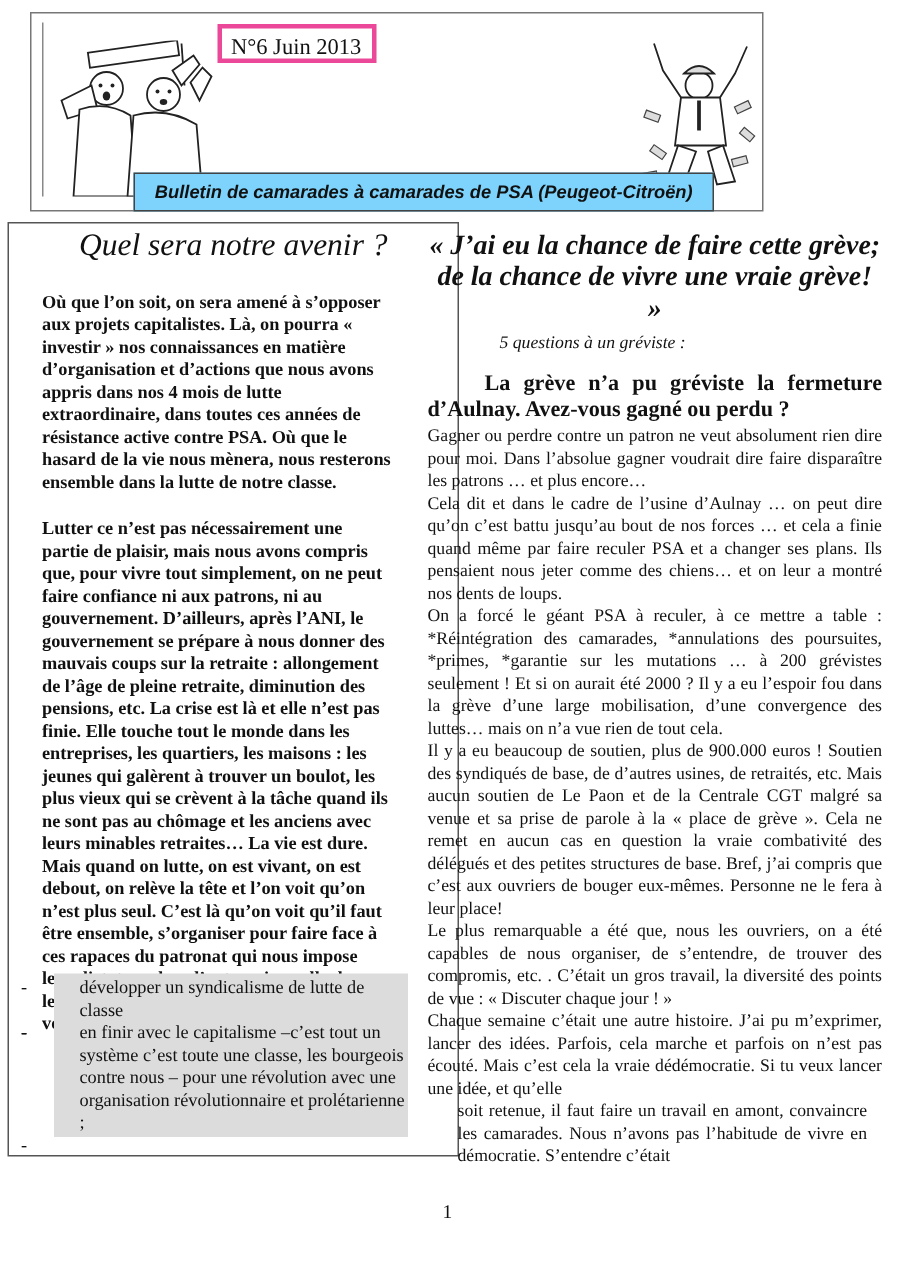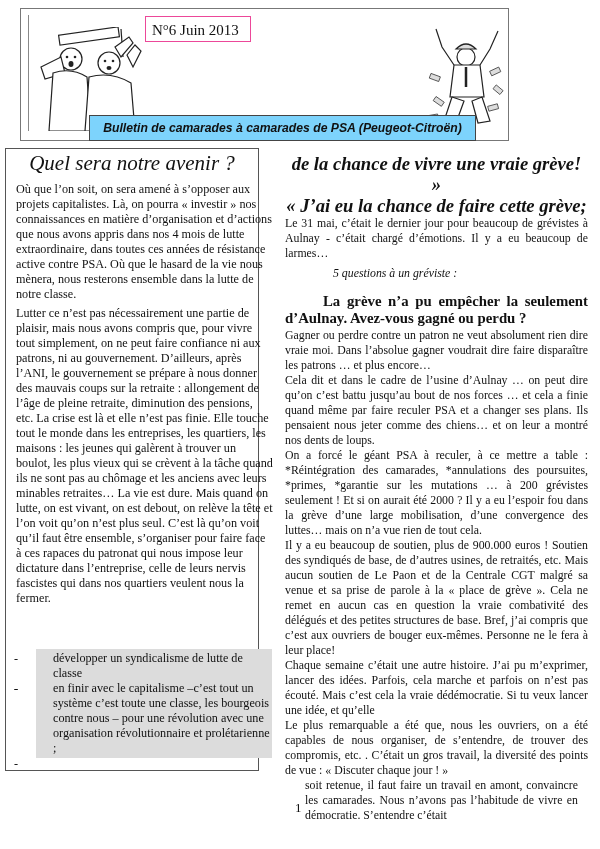--- a/index.html
+++ b/index.html
@@ -4,33 +4,33 @@
 <style>
   html, body { margin:0; padding:0; background:#fff; }
   body { width:600px; height:849px; position:relative; overflow:hidden; font-family:"Liberation Serif", serif; color:#111; }
 
   
   .masthead { position:absolute; left:20px; top:8px; width:487px; height:131px; border:1px solid #777; background:#fff; }
   .masthead .inner-rule { position:absolute; left:7px; top:6px; width:1px; height:116px; background:#888; }
   .banner-band { position:absolute; left:25px; top:6px; width:460px; height:103px; background:#c8c8c8; }
   .beam { position:absolute; left:125px; top:42px; width:420px; height:58px; background:#f2f2f2; clip-path:polygon(0 30%, 100% 0, 100% 100%, 0 70%); }
   .beam-halo { position:absolute; left:380px; top:14px; width:122px; height:80px; border-radius:50%; background:#ececec; }
-  .issue-box { position:absolute; left:124px; top:7px; width:106px; height:26px; border:1px solid #ec4899; background:#fff; font-size:15px; line-height:26px; padding-left:6px; box-sizing:border-box; }
+  .issue-box { position:absolute; left:124px; top:7px; width:106px; height:26px; border:3px solid #ec4899; background:#fff; font-size:15px; line-height:26px; padding-left:6px; box-sizing:border-box; }
   .logo { position:absolute; left:145px; top:38px; font-family:"DejaVu Sans", sans-serif; font-weight:bold; font-style:italic; font-size:38px; letter-spacing:1px; color:#1a1a1a; transform:scaleX(1.15); transform-origin:left; }
   .logo .plein { font-size:30px; font-style:normal; letter-spacing:2px; }
   .megaphone { position:absolute; left:118px; top:50px; width:22px; height:36px; border:3px solid #222; border-radius:50% 30% 30% 50%; background:#ddd; }
   .crowd { position:absolute; left:10px; top:18px; width:120px; height:104px; }
   .boss { position:absolute; left:405px; top:16px; width:80px; height:100px; }
   .subtitle-box { position:absolute; left:68px; top:106px; width:385px; height:24px; border:1px solid #444; background:#7dd3fc; font-family:"Liberation Sans", sans-serif; font-weight:bold; font-style:italic; font-size:12.2px; line-height:24px; text-align:center; }
 
   
-  .left-box { position:absolute; left:5px; top:148px; width:254px; height:623px; border:1px solid #555; box-sizing:border-box; }
+  .left-box { position:absolute; left:5px; top:148px; width:301px; height:623px; border:1px solid #555; box-sizing:border-box; }
   .left-title { position:absolute; left:0; top:2px; width:100%; text-align:center; font-style:italic; font-size:21px; line-height:24px; }
   .left-body { position:absolute; left:6px; top:29px; width:265px; font-size:12.2px; line-height:15px; }
-  .left-body p { margin:4px; }
+  .left-body p { margin:16px;font-weight:bold; }
   .goal-list { position:absolute; left:30px; top:500px; width:236px; background:#dcdcdc; font-size:12.2px; line-height:15px; padding:2px 0 2px 0; }
   .goal { position:relative; padding-left:17px; padding-right:2px; }
   .goal .dash { position:absolute; left:-22px; top:0; }
 
   
   .right-col { position:absolute; left:285px; top:153px; width:303px; }
   .r-title { font-weight:bold; font-style:italic; font-size:18.6px; line-height:21px; text-align:center; }
   .r-text { font-size:11.8px; line-height:15px; text-align:justify; margin:0; }
   .r-intro { font-style:italic; font-size:11.8px; line-height:15px; margin:5px 0 0 48px; }
   .r-q { font-weight:bold; font-size:14.8px; line-height:17px; text-indent:38px; text-align:justify; margin:12px 0 1px 0; }
@@ -96,27 +96,26 @@
   </div>
   <div class="goal-list">
     <div class="goal"><span class="dash">-</span><span>développer un syndicalisme de lutte de classe</span></div>
     <div class="goal"><span class="dash">-</span></div>
     <div class="goal"><span class="dash">-</span><span>en finir avec le capitalisme –c’est tout un système c’est toute une classe, les bourgeois contre nous – pour une révolution avec une organisation révolutionnaire et prolétarienne ;</span></div>
     <div class="goal"><span class="dash">-</span></div>
   </div>
 </div>
 
 <div class="right-col">
+  <div class="r-title">« J’ai eu la chance de faire cette grève;</div>
   <div class="r-title">de la chance de vivre une vraie grève! »</div>
-  <div class="r-title">« J’ai eu la chance de faire cette grève;</div>
-  <p class="r-text">Le 31 mai, c’était le dernier jour pour beaucoup de grévistes à Aulnay - c’était chargé d’émotions. Il y a eu beaucoup de larmes…</p>
   <div class="r-intro">5 questions à un gréviste :</div>
-  <div class="r-q">La grève n’a pu empêcher la seulement d’Aulnay. Avez-vous gagné ou perdu ?</div>
-  <p class="r-text">Gagner ou perdre contre un patron ne veut absolument rien dire vraie moi. Dans l’absolue gagner voudrait dire faire disparaître les patrons … et plus encore…</p>
+  <div class="r-q">La grève n’a pu gréviste la fermeture d’Aulnay. Avez-vous gagné ou perdu ?</div>
+  <p class="r-text">Gagner ou perdre contre un patron ne veut absolument rien dire pour moi. Dans l’absolue gagner voudrait dire faire disparaître les patrons … et plus encore…</p>
   <p class="r-text">Cela dit  et dans le cadre  de l’usine d’Aulnay … on peut dire qu’on c’est battu jusqu’au bout de nos forces … et cela a finie quand même par faire reculer PSA et a changer ses plans. Ils pensaient nous jeter comme des chiens… et on leur a montré nos dents de loups.</p>
   <p class="r-text">On  a forcé le géant PSA à reculer, à ce mettre a table : *Réintégration des camarades, *annulations des poursuites, *primes, *garantie sur  les mutations …  à 200 grévistes seulement ! Et si on aurait été 2000 ? Il y a eu l’espoir fou dans la grève d’une large mobilisation, d’une convergence des luttes… mais on  n’a vue rien de tout cela.</p>
   <p class="r-text">Il y a eu beaucoup de soutien, plus de 900.000 euros ! Soutien des syndiqués  de base, de d’autres usines, de retraités, etc. Mais aucun soutien de Le Paon et de la Centrale CGT malgré sa venue et sa prise de parole à  la « place de grève ». Cela ne remet en aucun cas en question la vraie combativité des délégués et des petites structures de base. Bref, j’ai compris que c’est aux ouvriers de bouger eux-mêmes. Personne ne le fera à leur place!</p>
+  <p class="r-text">Le plus remarquable a été que, nous les ouvriers, on a été capables de nous organiser, de s’entendre, de trouver  des compromis, etc. .   C’était un gros travail, la diversité des points de vue : « Discuter chaque jour ! »</p>
   <p class="r-text">Chaque semaine c’était une autre histoire. J’ai pu m’exprimer, lancer des idées. Parfois, cela marche et parfois on n’est pas écouté. Mais c’est cela la vraie dédémocratie. Si tu veux lancer une idée, et qu’elle</p>
-  <p class="r-text">Le plus remarquable a été que, nous les ouvriers, on a été capables de nous organiser, de s’entendre, de trouver  des compromis, etc. .   C’était un gros travail, la diversité des points de vue : « Discuter chaque jour ! »</p>
   <p class="r-text r-indent">soit retenue, il faut faire un travail en amont, convaincre les camarades. Nous n’avons pas l’habitude de vivre en démocratie. S’entendre c’était</p>
 </div>
 
 <div class="page-num">1</div>
 
 </body></html>

